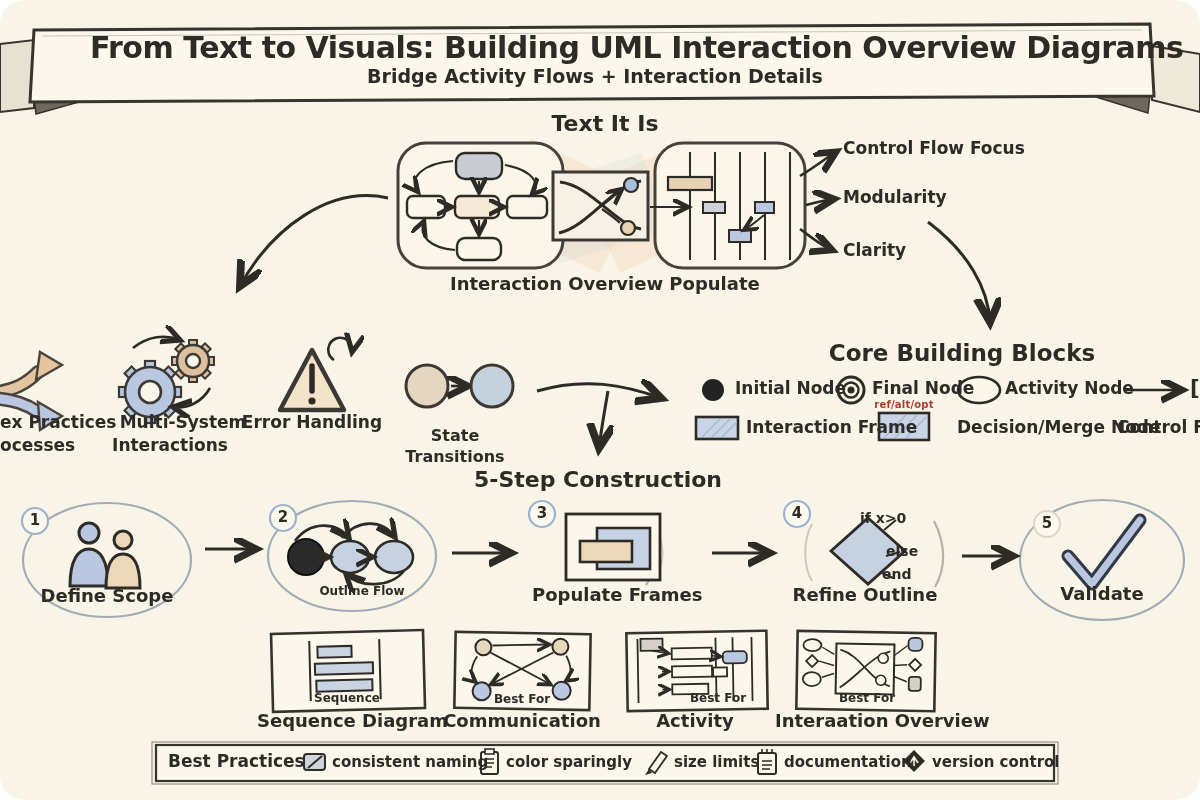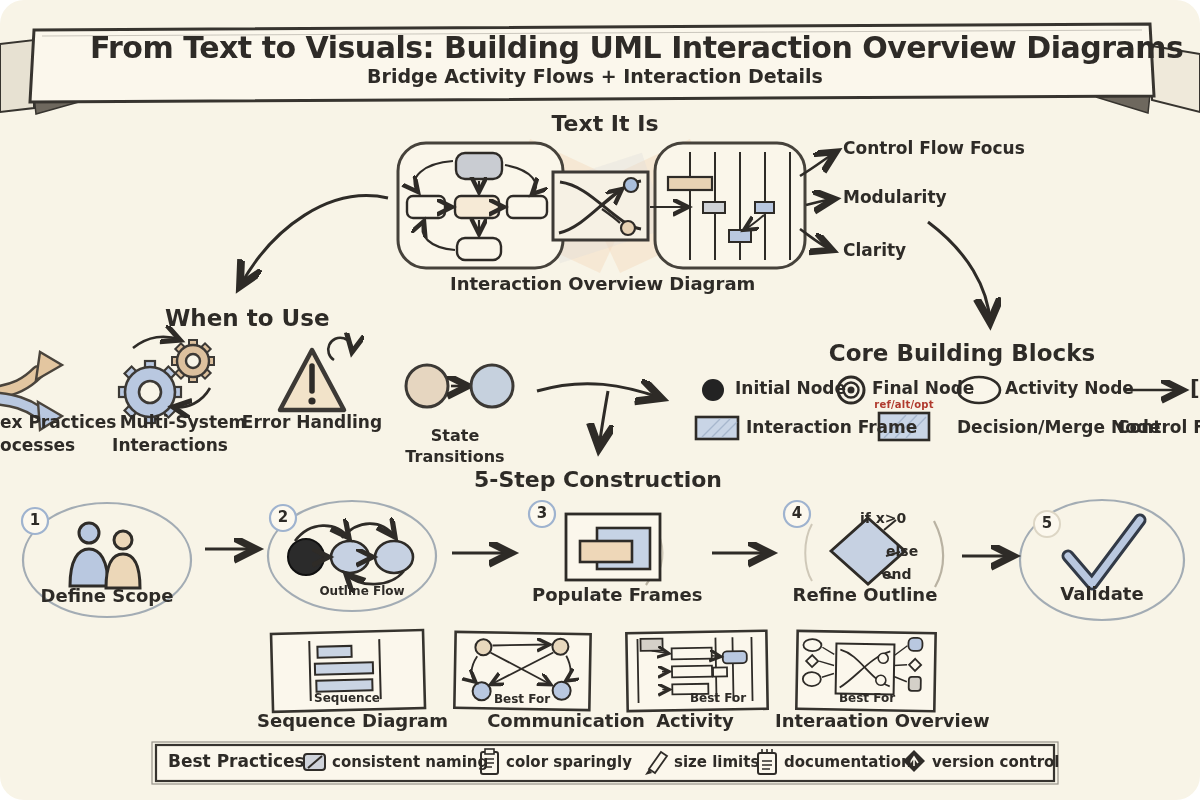--- a/index.html
+++ b/index.html
@@ -313,26 +313,25 @@
       <polygon points="914,750 925,761 914,772 903,761" fill="#2f2c28"></polygon>
       <path d="M910,763 L914,757 L918,763 M914,757 V 766" stroke="#fbf7ec" stroke-width="1.6" fill="none"></path>
     </g>
   </g>
 </svg>
 
 <div class="t ctr" style="left:90px;top:31px;width:1010px;font-size:30px;letter-spacing:-0.5px;">From Text to Visuals: Building UML Interaction Overview Diagrams</div>
 <div class="t ctr" style="left:90px;top:66px;width:1010px;font-size:19px;">Bridge Activity Flows + Interaction Details</div>
 
 <div class="t ctr" style="left:505px;top:111px;width:200px;font-size:22px;">Text It Is</div>
-<div class="t ctr" style="left:450px;top:274px;width:300px;font-size:18px;">Interaction Overview Diagram</div>
+<div class="t ctr" style="left:450px;top:274px;width:300px;font-size:18px;">Interaction Overview Populate</div>
 <div class="t" style="left:843px;top:139px;font-size:17px;">Control Flow Focus</div>
 <div class="t" style="left:843px;top:188px;font-size:17px;">Modularity</div>
 <div class="t" style="left:843px;top:241px;font-size:17px;">Clarity</div>
 
-<div class="t" style="left:165px;top:305px;font-size:23px;">When to Use</div>
 <div class="t" style="left:0px;top:413px;font-size:17px;">ex Practices</div>
 <div class="t" style="left:0px;top:436px;font-size:17px;">ocesses</div>
 <div class="t ctr" style="left:95px;top:413px;width:150px;font-size:17px;padding-left:13px;">Multi-System</div>
 <div class="t ctr" style="left:95px;top:436px;width:150px;font-size:17px;">Interactions</div>
 <div class="t ctr" style="left:237px;top:413px;width:150px;font-size:17px;">Error Handling</div>
 <div class="t ctr" style="left:385px;top:427px;width:140px;font-size:16px;">State</div>
 <div class="t ctr" style="left:385px;top:448px;width:140px;font-size:16px;">Transitions</div>
 
 <div class="t ctr" style="left:812px;top:340px;width:300px;font-size:23px;">Core Building Blocks</div>
 <div class="t" style="left:735px;top:379px;font-size:17px;">Initial Node</div>
@@ -357,21 +356,21 @@
 <div class="t ctr" style="left:1022px;top:584px;width:160px;font-size:18px;">Validate</div>
 <div class="t" style="left:860px;top:510px;font-size:14px;">if x&gt;0</div>
 <div class="t" style="left:886px;top:543px;font-size:14px;">else</div>
 <div class="t" style="left:882px;top:566px;font-size:14px;">end</div>
 
 <div class="t ctr" style="left:287px;top:692px;width:120px;font-size:12px;">Sequence</div>
 <div class="t ctr" style="left:462px;top:693px;width:120px;font-size:12px;">Best For</div>
 <div class="t ctr" style="left:658px;top:692px;width:120px;font-size:12px;">Best For</div>
 <div class="t ctr" style="left:807px;top:692px;width:120px;font-size:12px;">Best For</div>
 <div class="t ctr" style="left:257px;top:711px;width:180px;font-size:18px;">Sequence Diagram</div>
-<div class="t ctr" style="left:432px;top:711px;width:180px;font-size:18px;padding-left:44px;">Communication</div>
+<div class="t ctr" style="left:432px;top:711px;width:180px;font-size:18px;">Communication</div>
 <div class="t ctr" style="left:605px;top:711px;width:180px;font-size:18px;">Activity</div>
 <div class="t ctr" style="left:775px;top:711px;width:190px;font-size:18px;">Interaation Overview</div>
 
 <div class="t" style="left:168px;top:752px;font-size:17px;">Best Practices</div>
 <div class="t" style="left:332px;top:754px;font-size:15px;">consistent naming</div>
 <div class="t" style="left:506px;top:754px;font-size:15px;">color sparingly</div>
 <div class="t" style="left:674px;top:754px;font-size:15px;">size limits</div>
 <div class="t" style="left:784px;top:754px;font-size:15px;">documentation</div>
 <div class="t" style="left:932px;top:754px;font-size:15px;">version control</div>
 

